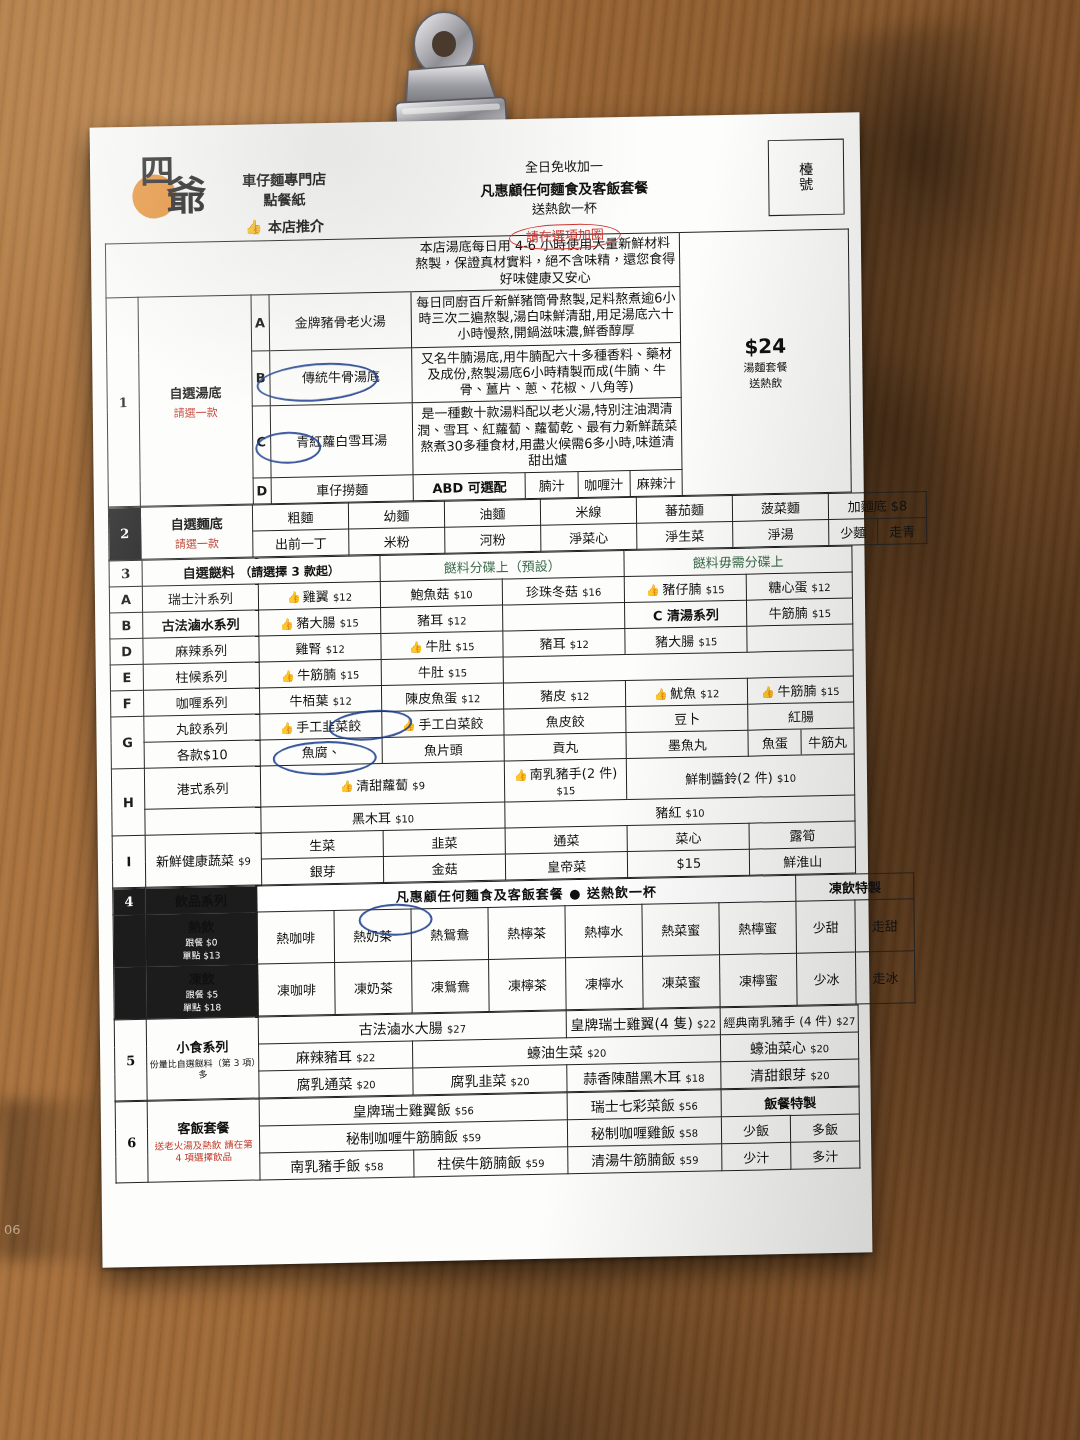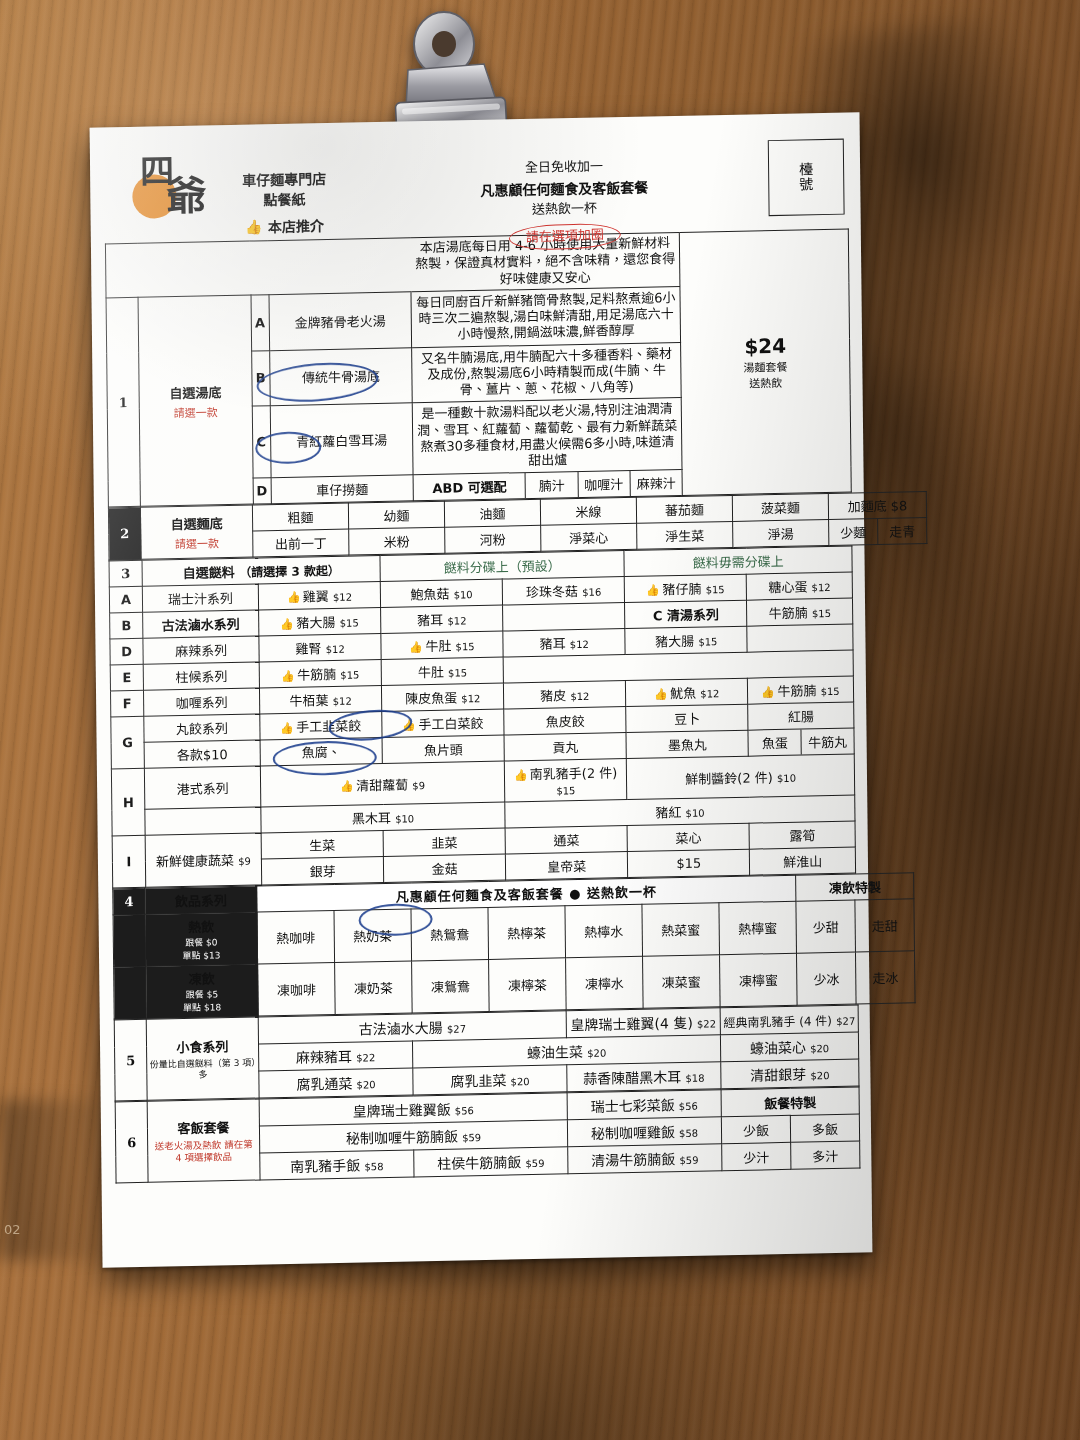--- a/index.html
+++ b/index.html
@@ -125,21 +125,21 @@
   
   .pen{position:absolute;border:2.4px solid #1a3c8c;border-radius:50%;opacity:.85;pointer-events:none;
        box-shadow:0 0 0 .5px rgba(26,60,140,.3) inset;}
 </style>
 </head>
 <body>
 
 <div id="desk"></div>
 <div class="hand-shadow"></div>
 <div class="edge-shadow"></div>
-<div class="corner-label">02</div>
+<div class="corner-label">06</div>
 
 <div class="clip">
   <svg width="170" height="170" viewBox="0 0 170 170">
     <defs>
       <linearGradient id="mg" x1="0" y1="0" x2="1" y2="1">
         <stop offset="0" stop-color="#f2f2f2"></stop>
           <stop offset=".35" stop-color="#b9b9bd"></stop>
         <stop offset=".6" stop-color="#8e8e95"></stop>
           <stop offset="1" stop-color="#d8d8dc"></stop>
       </linearGradient>

